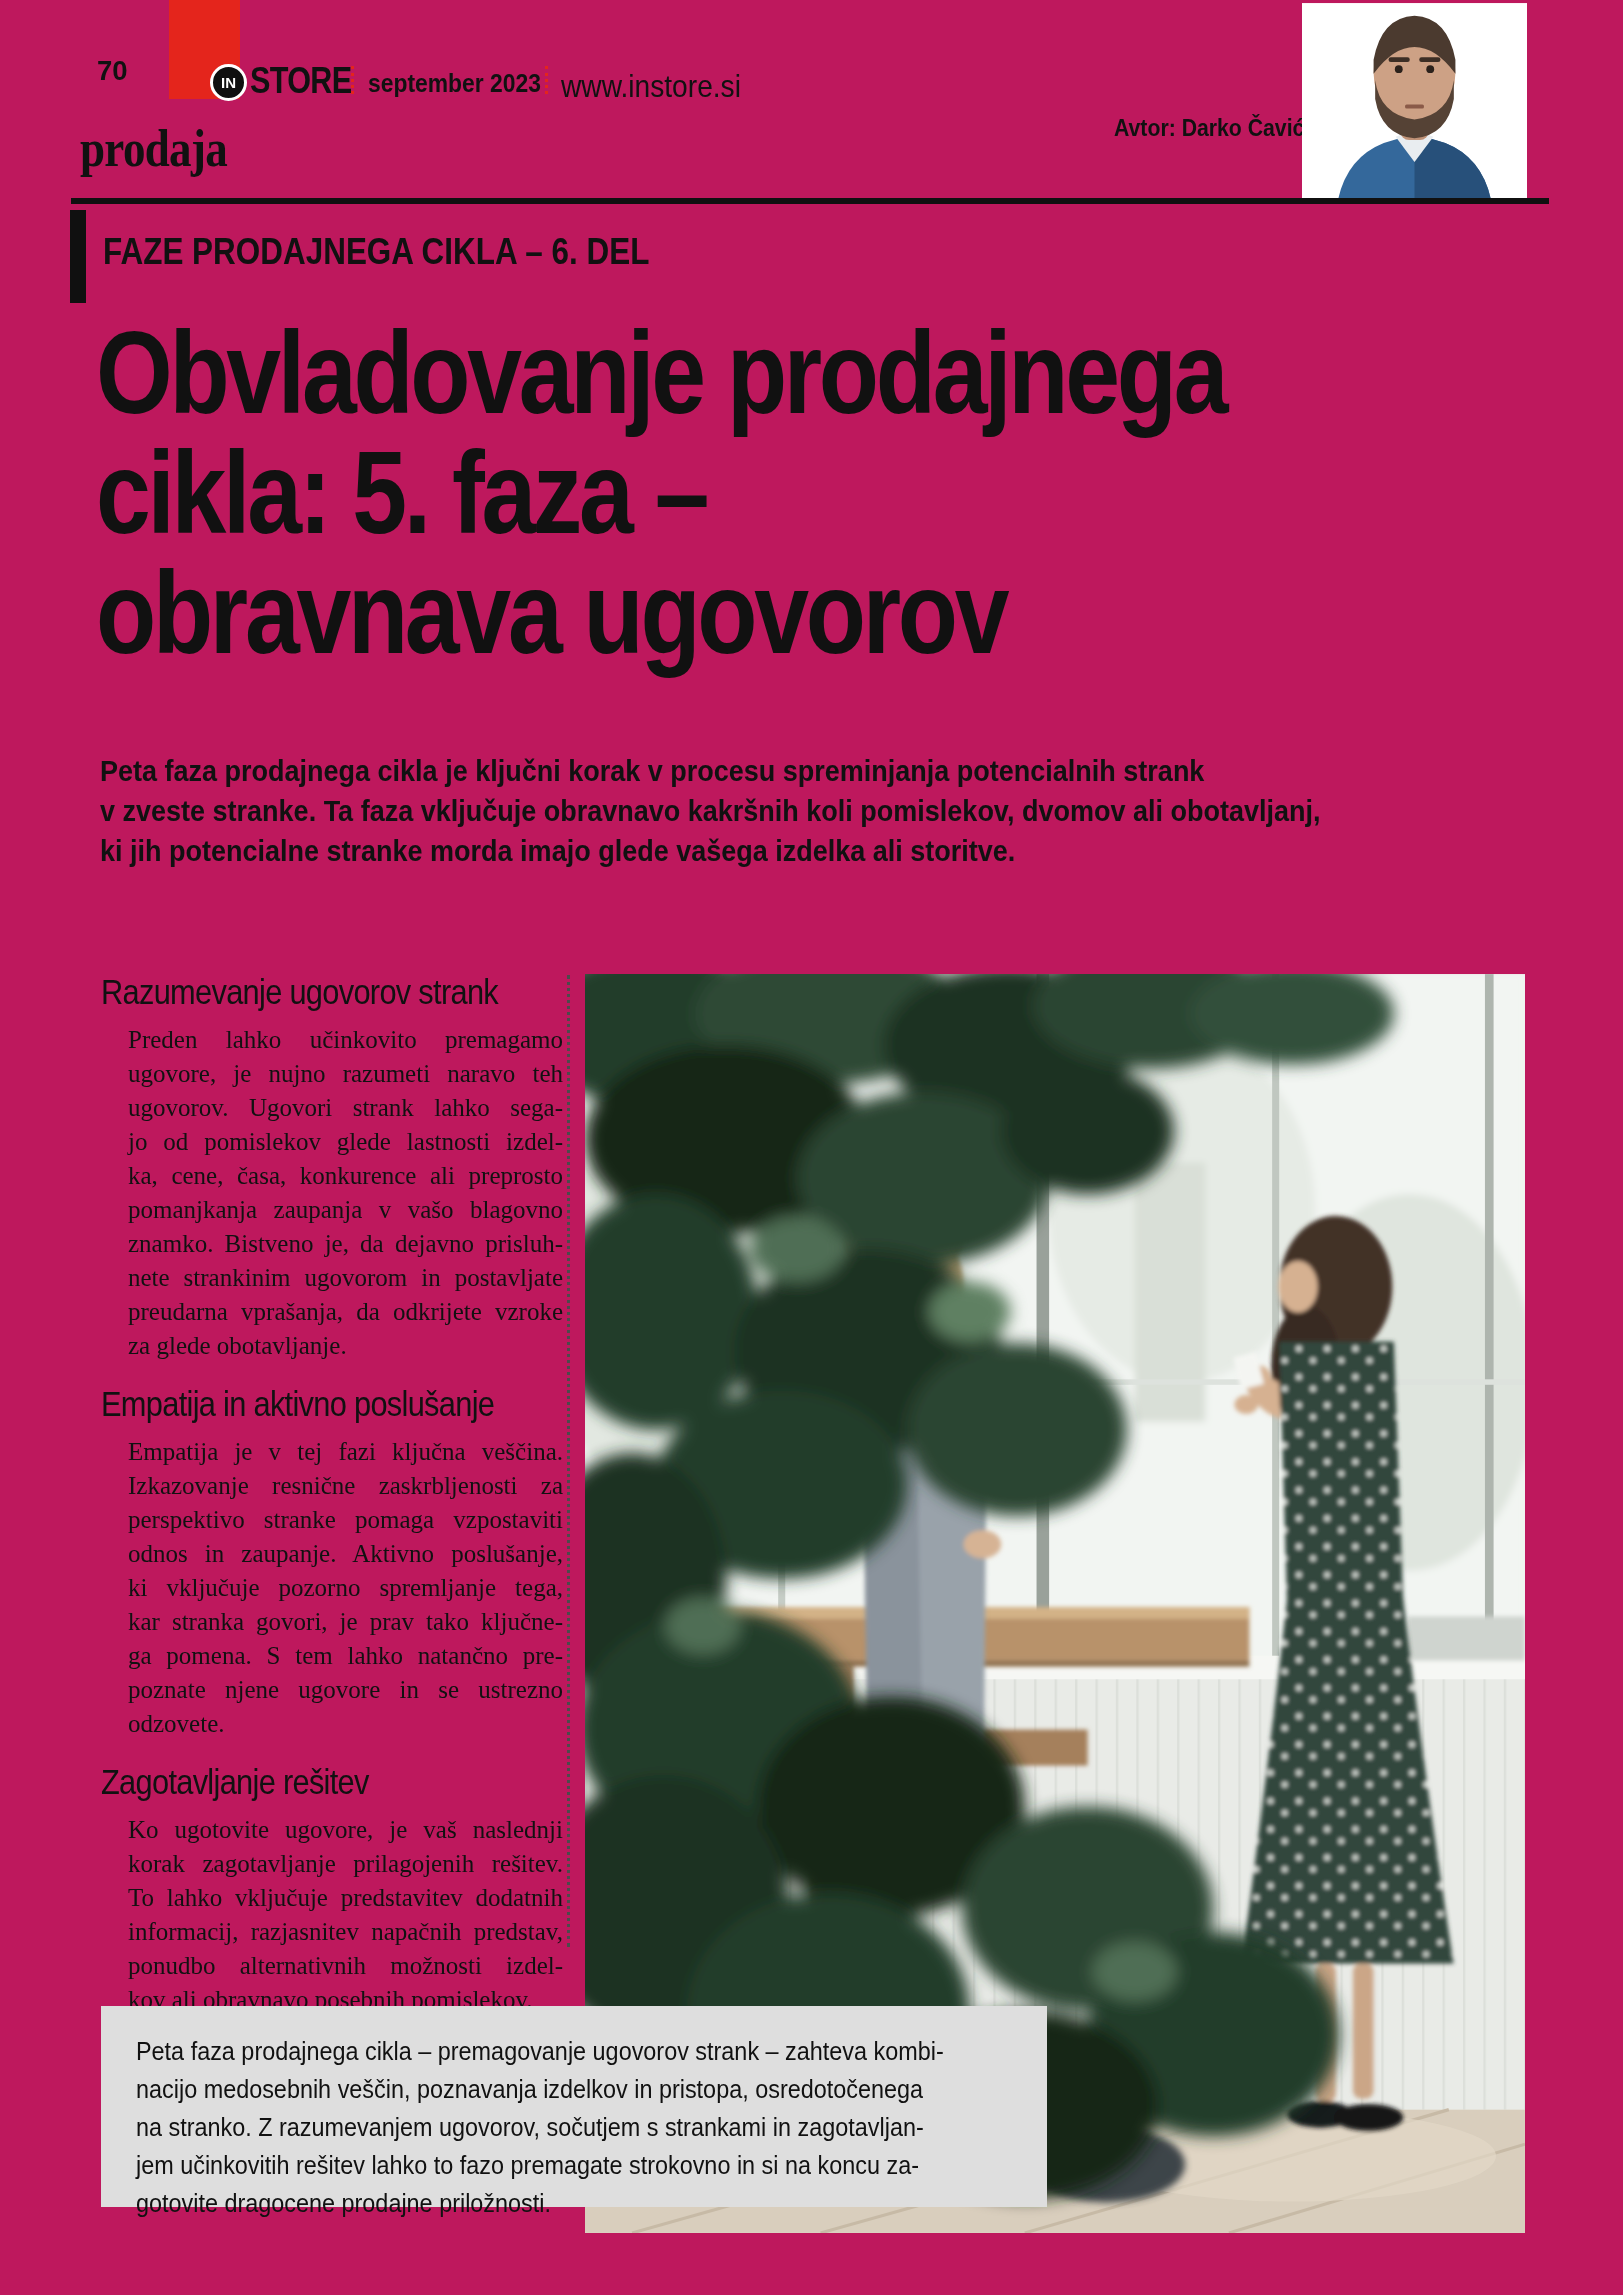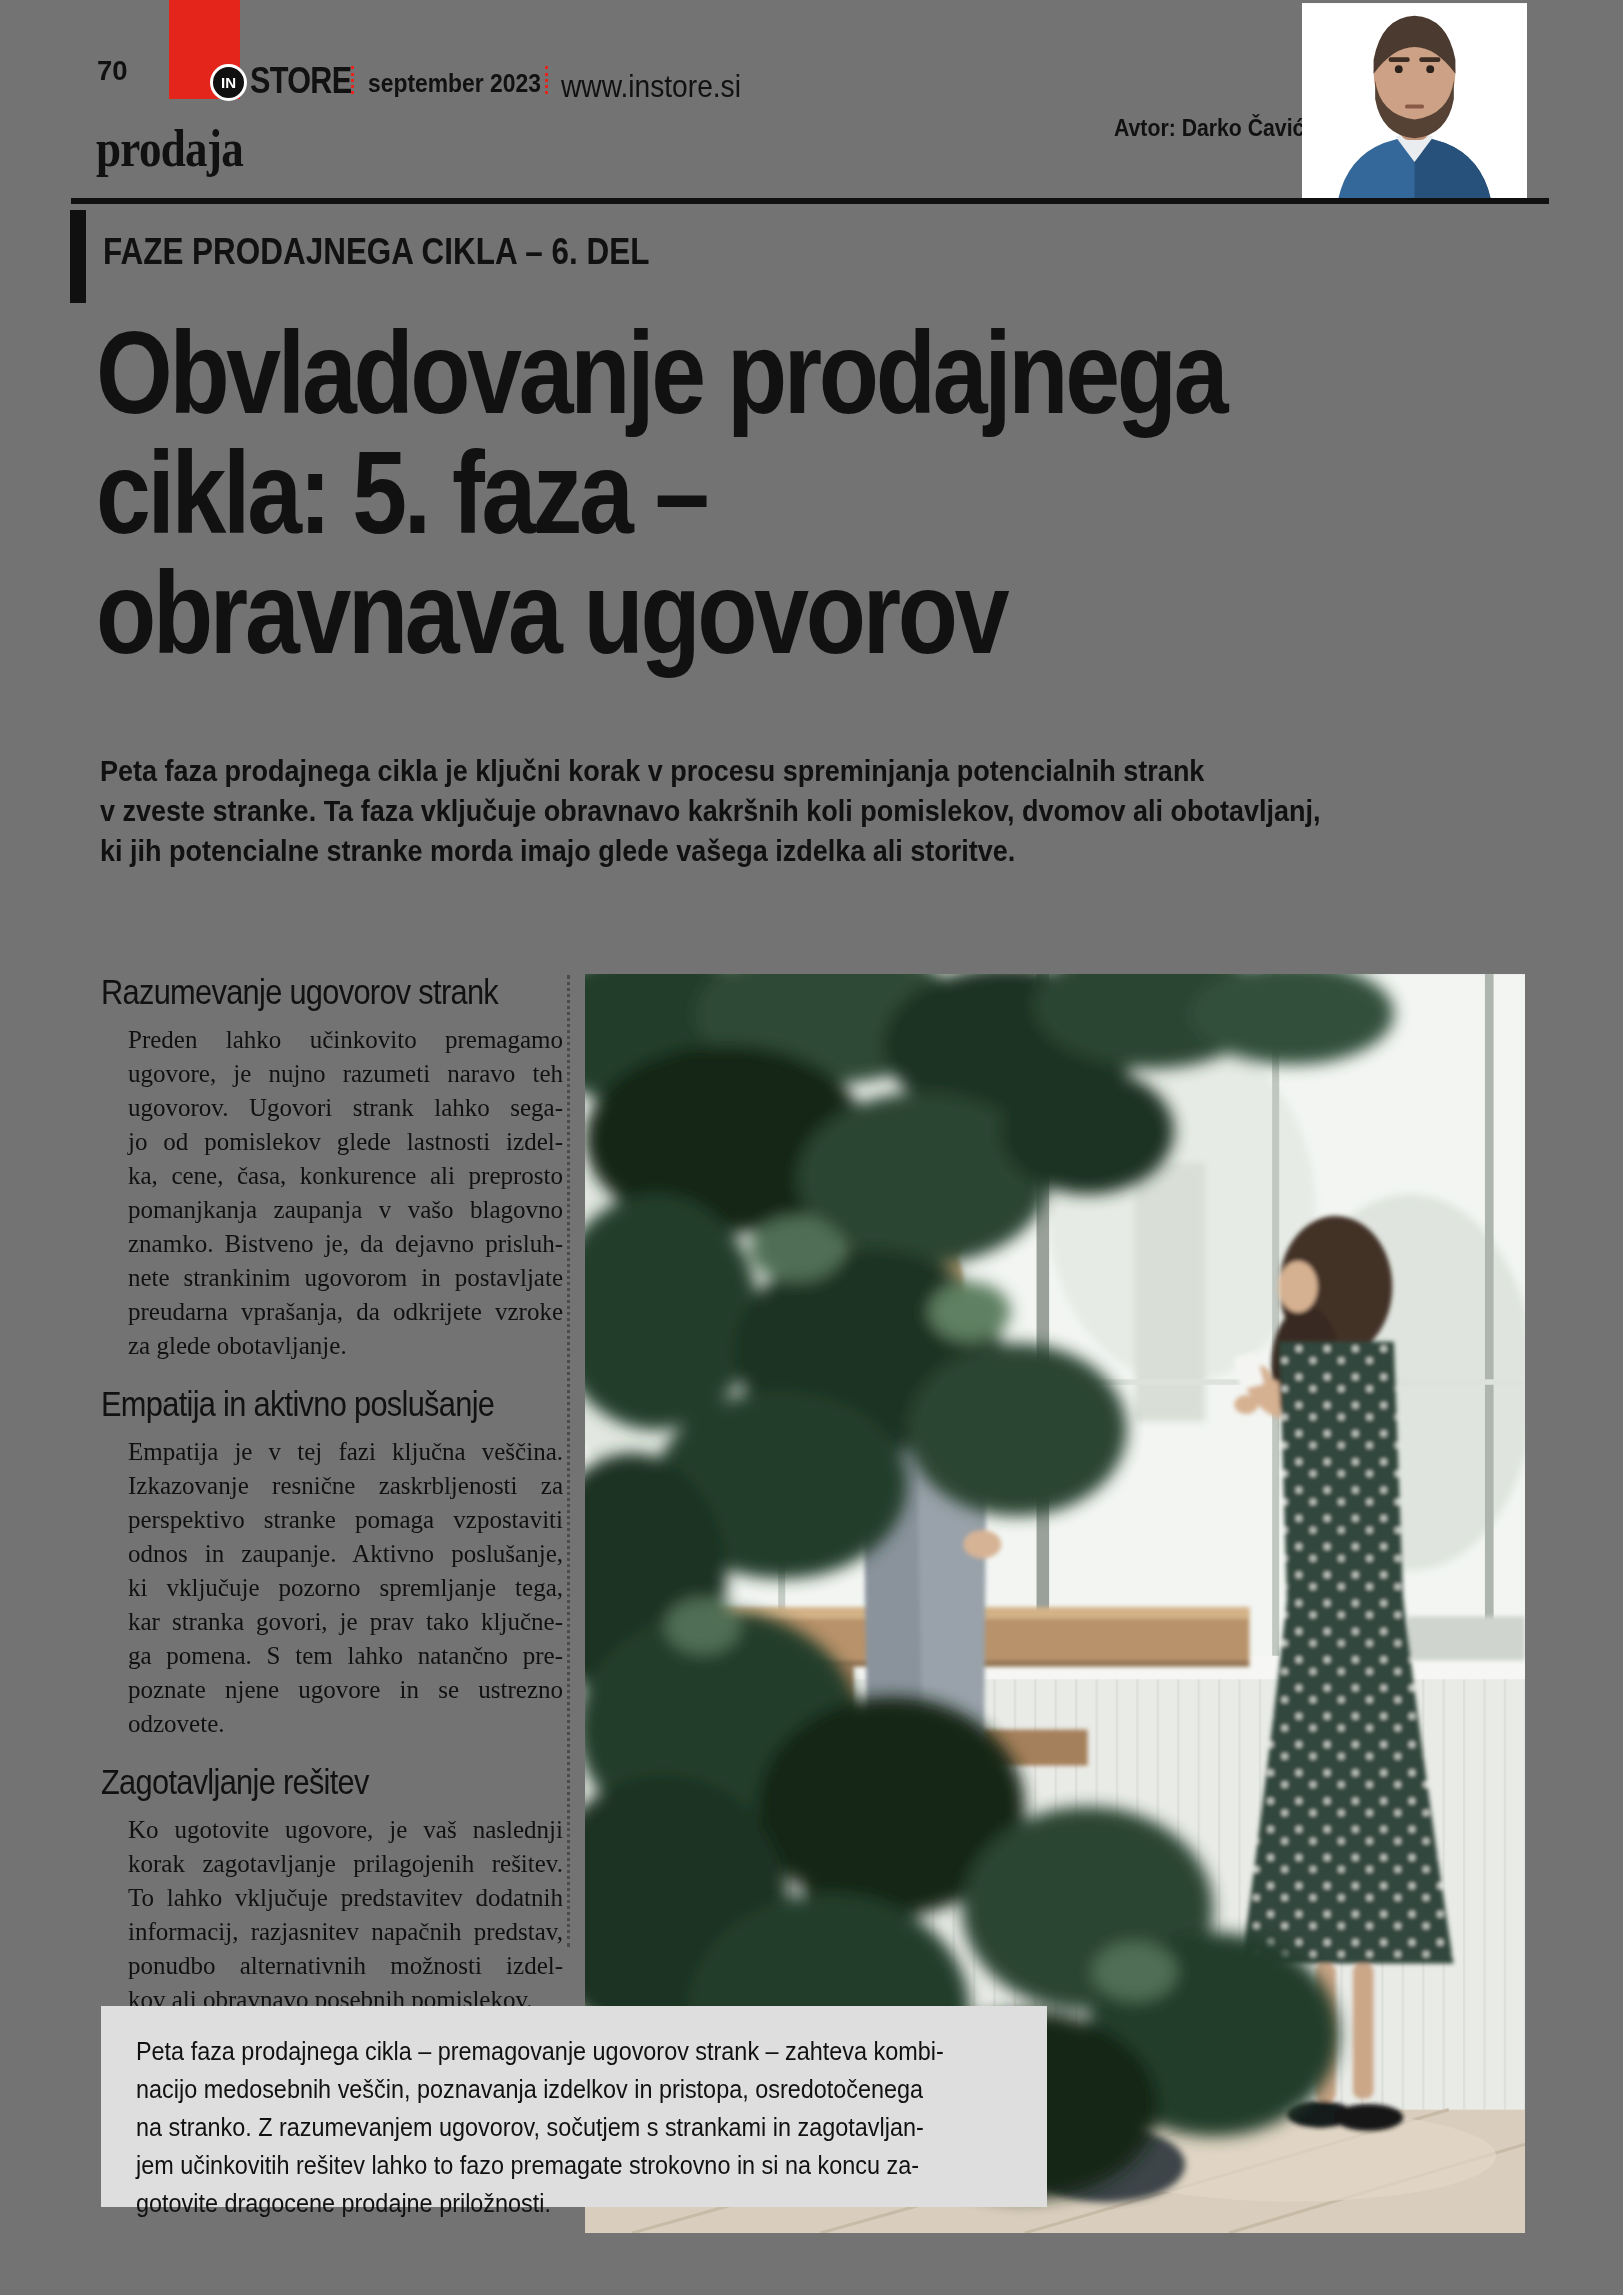--- a/index.html
+++ b/index.html
@@ -1,32 +1,32 @@
 <!DOCTYPE html>
 <html style="font-size:12.6px"><head>
 <meta charset="utf-8">
 <style>
   html,body{margin:0;padding:0;background:#9a9a9a;}
-  .page{position:relative;width:1623px;height:2295px;background:#737373;
+  .page{position:relative;width:1623px;height:2295px;background:#be185d;
         font-family:"Liberation Sans",sans-serif;color:#111;overflow:hidden;}
   .abs{position:absolute;}
   .cx{display:inline-block;transform-origin:0 50%;white-space:nowrap;} .c85{transform:scaleX(.85);} .c88{transform:scaleX(.88);}
   .c90{transform:scaleX(.90);}
 
   
   .pagenum{left:97px;top:55px;font-size:27.5px;font-weight:bold;}
   .redrect{left:169px;top:0;width:71px;height:99px;}
   .inbadge{left:210px;top:64px;width:31px;height:31px;border-radius:50%;background:#101010;
            color:#fff;font-size:15px;font-weight:bold;display:flex;align-items:center;
            justify-content:center;border:3.1px solid #fff;box-sizing:content-box;}
   .store{left:250px;top:60px;font-size:36px;font-weight:bold;letter-spacing:-0.8px;}
   .hsep{top:66px;width:0;height:28px;border-left:3.1px dotted #e4251c;}
   .issue{left:368px;top:68px;font-size:26px;font-weight:bold;}
   .site{left:561px;top:68px;font-size:32px;font-weight:400;}
-  .sectionlabel{left:96px;top:118px;font-size:53px;font-weight:bold;
+  .sectionlabel{left:80px;top:118px;font-size:53px;font-weight:bold;
                 font-family:"Liberation Serif",serif;letter-spacing:-0.8px;}
   .author{left:1114px;top:115px;font-size:23.6px;font-weight:bold;}
   .authorphoto{left:1302px;top:3.1px;width:225px;height:196px;}
   .toprule{left:71px;top:198px;width:1478px;height:5.5px;background:#101010;}
 
   
   .kickbar{left:70px;top:210px;width:15.7px;height:93px;background:#101010;}
   .kicker{left:103px;top:231px;font-size:37px;font-weight:bold;letter-spacing:0px;}
   .title{left:96px;top:313px;font-size:116px;font-weight:bold;line-height:120px;
          letter-spacing:-3.9px;}

